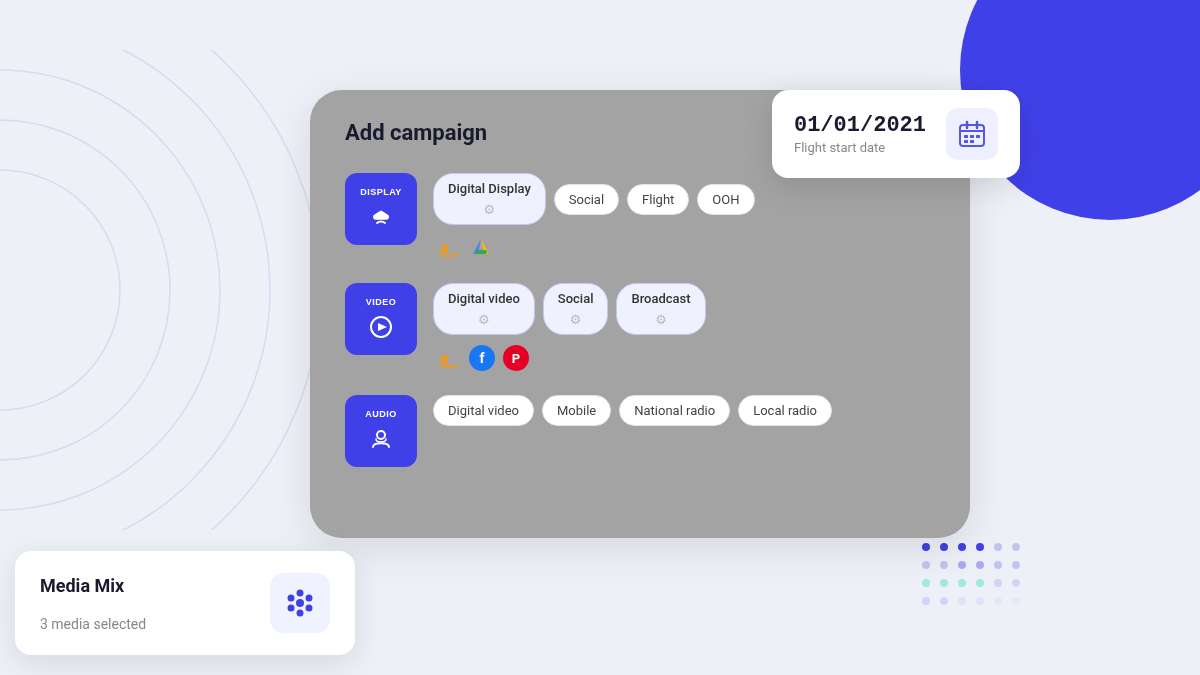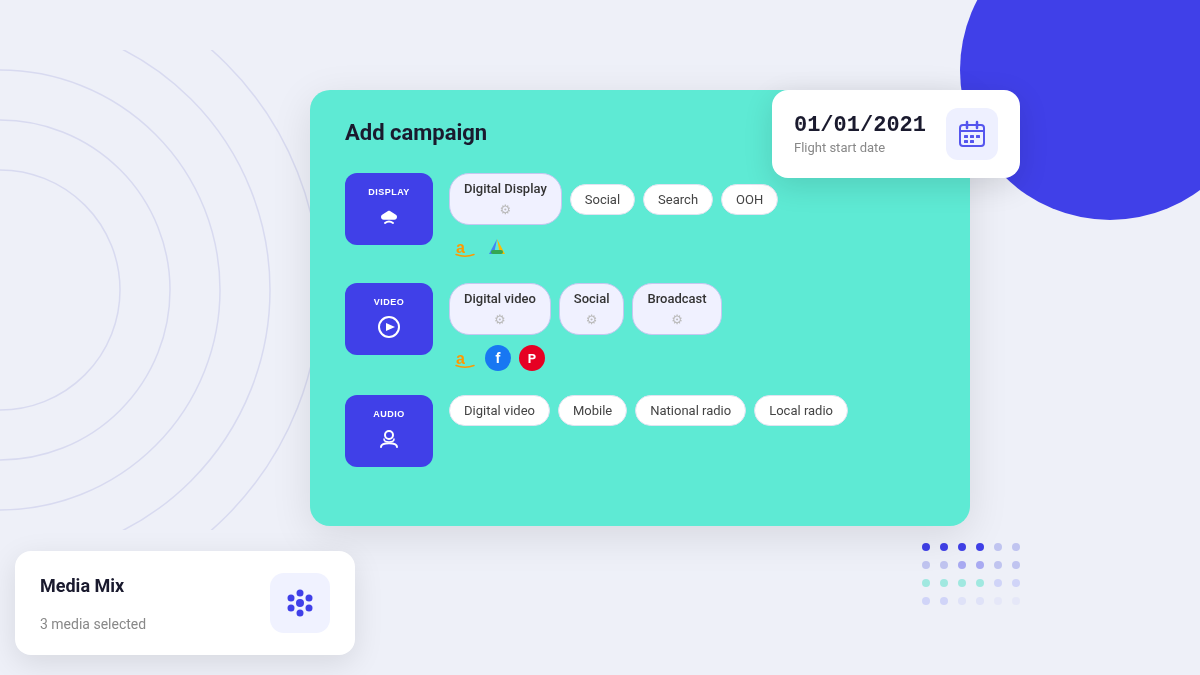--- a/index.html
+++ b/index.html
@@ -56,43 +56,43 @@
       height: 8px;
       border-radius: 50%;
     }
 
     
     .main-card {
       position: absolute;
       left: 310px;
       top: 90px;
       width: 660px;
-      background: #5eead4;
-      border-radius: 20px;
+      background: #a3a3a3;
+      border-radius: 32px;
       box-shadow: 0 10px 40px rgba(0,0,0,0.1);
-      padding: 30px 35px 35px;
+      padding: 30px 35px 47px;
     }
 
     .card-title {
       font-size: 22px;
       font-weight: 700;
       color: #1a1a2e;
       margin-bottom: 28px;
     }
 
     
     .media-row {
       display: flex;
       align-items: flex-start;
       margin-bottom: 24px;
       gap: 16px;
     }
 
     .media-icon-btn {
-      width: 88px;
+      width: 72px;
       height: 72px;
       background: #4040e8;
       border-radius: 12px;
       display: flex;
       flex-direction: column;
       align-items: center;
       justify-content: center;
       flex-shrink: 0;
       cursor: pointer;
       border: none;
@@ -366,21 +366,21 @@
     <div class="tags-area">
       <div class="tags-row">
         <div class="tag active">
           <span>Digital Display</span>
           <span class="gear-icon">⚙</span>
         </div>
         <div class="tag">
           <span>Social</span>
         </div>
         <div class="tag">
-          <span>Search</span>
+          <span>Flight</span>
         </div>
         <div class="tag">
           <span>OOH</span>
         </div>
       </div>
       <div class="logos-row">
 
         <div class="logo-amazon">
           <svg width="22" height="22" viewBox="0 0 22 22">
             <text x="2" y="17" font-size="16" font-weight="700" fill="#FF9900" font-family="Arial">a</text>

